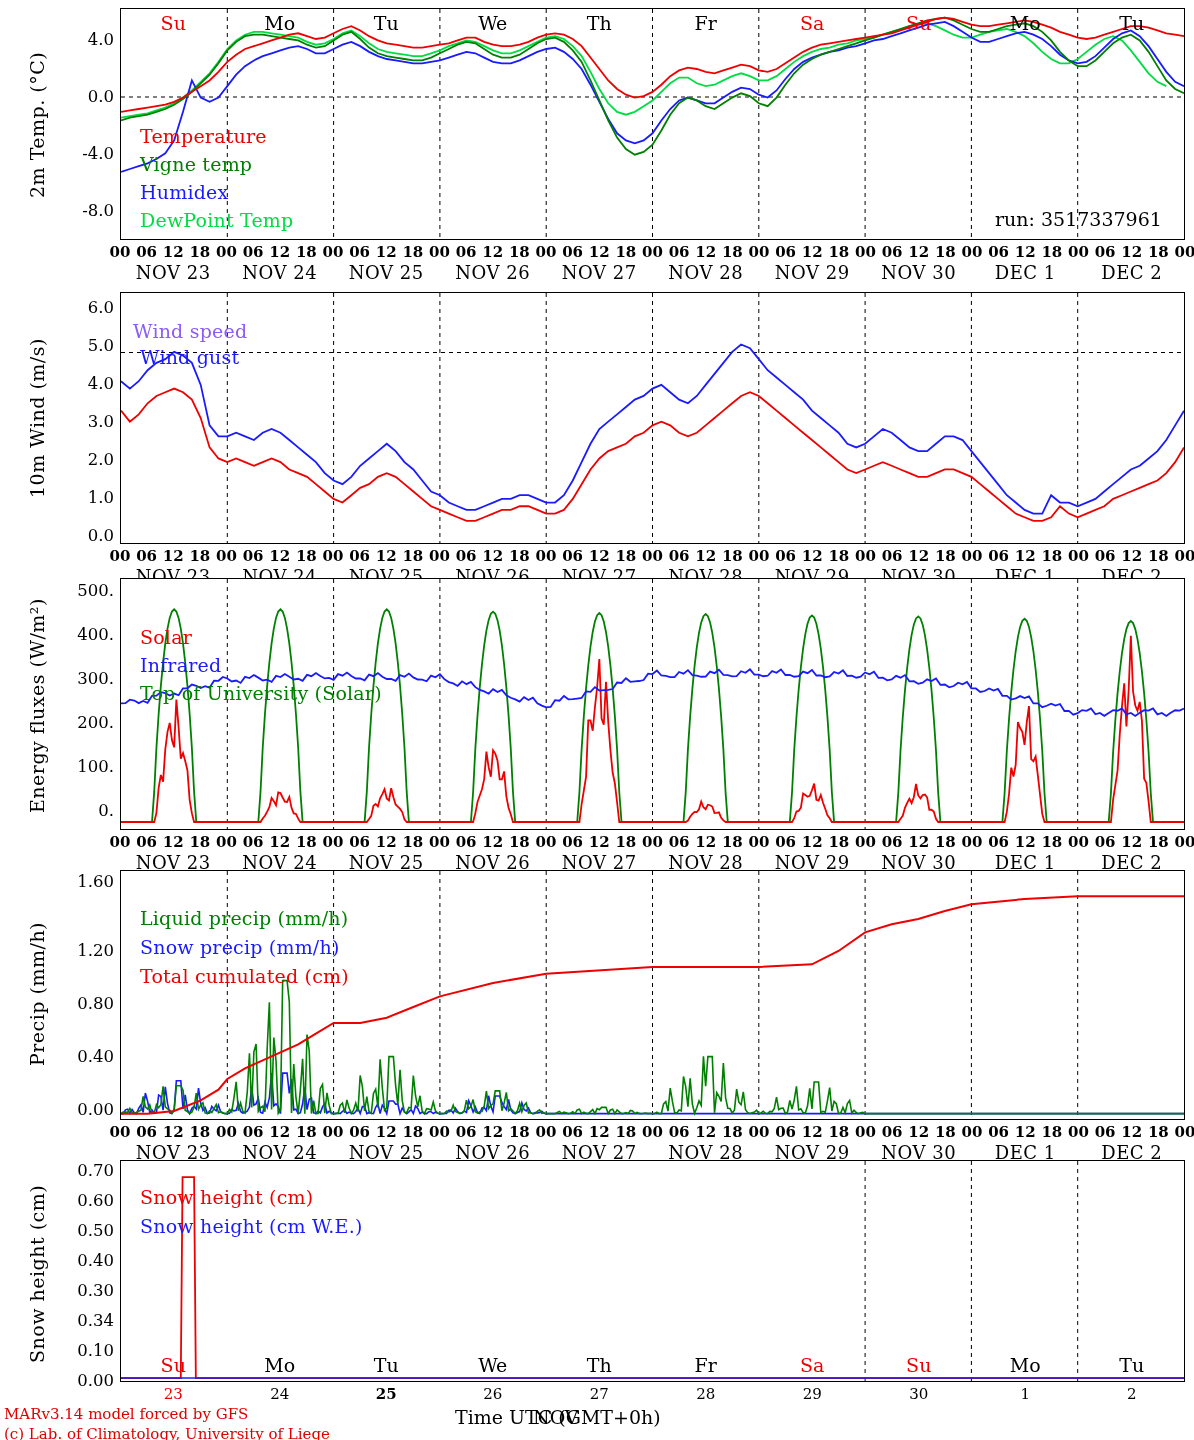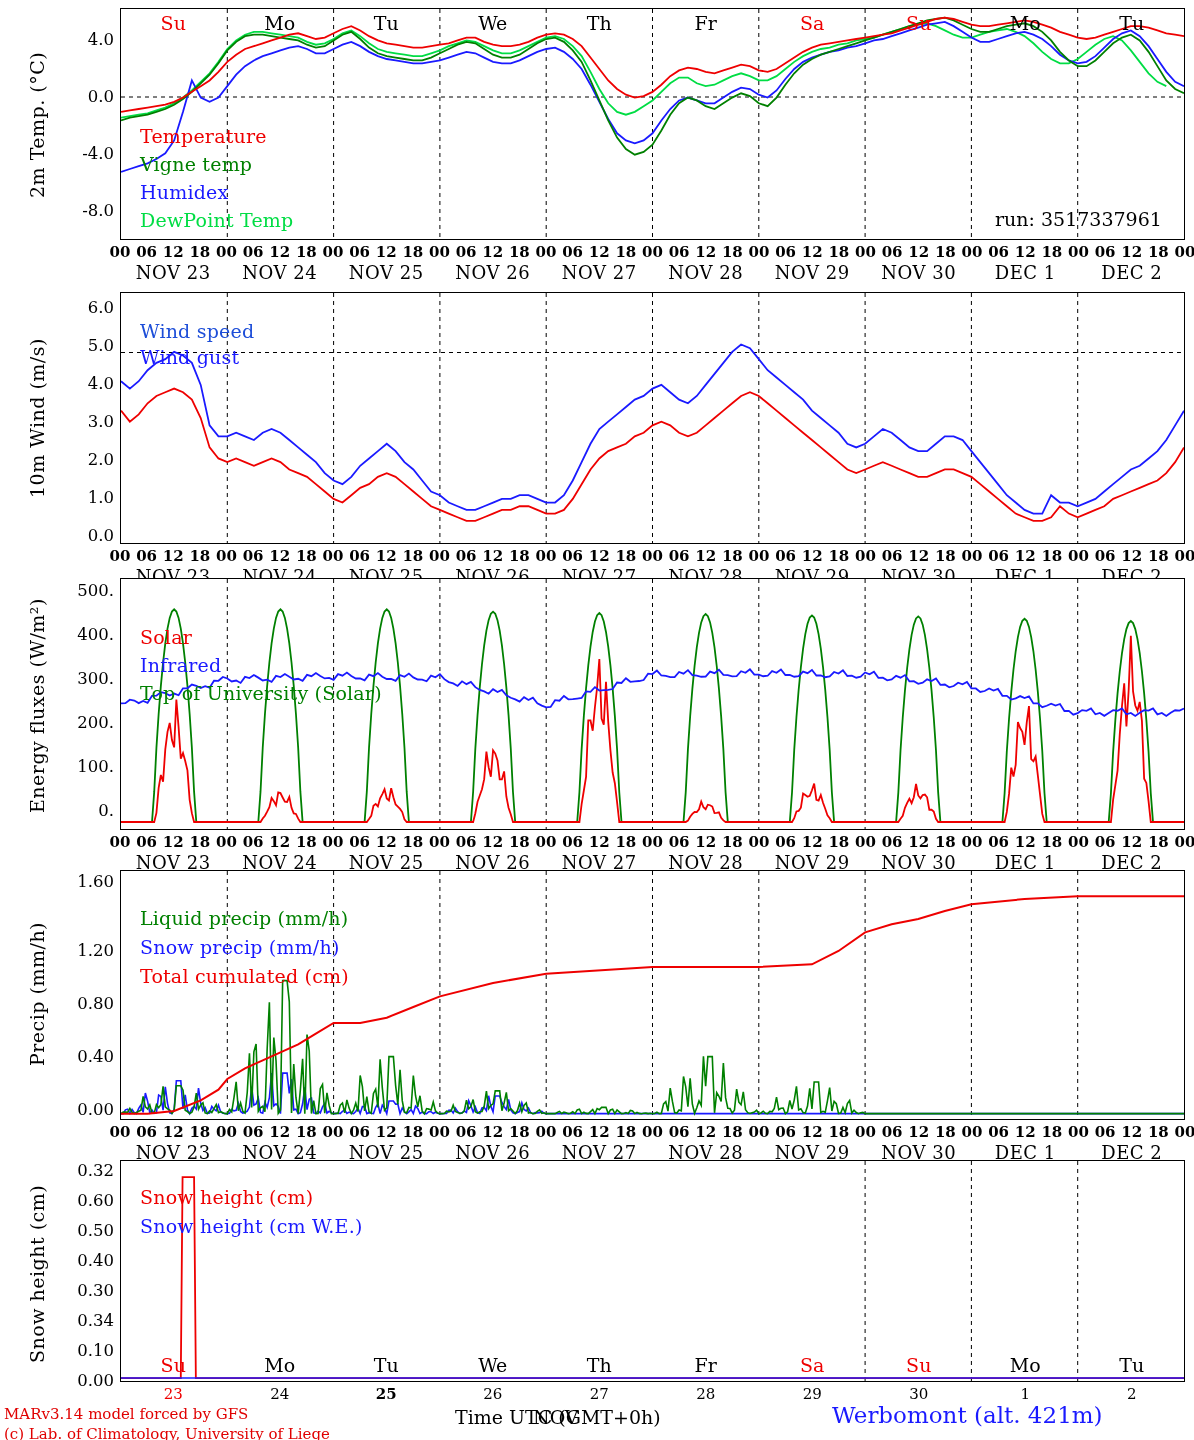--- a/index.html
+++ b/index.html
@@ -152,21 +152,21 @@
         <line x1="956.7" y1="0" x2="956.7" y2="250" stroke="#000" stroke-width="1" stroke-dasharray="4,4"></line>
         <line x1="0" y1="59.5" x2="1063" y2="59.5" stroke="#000" stroke-width="1" stroke-dasharray="4,4"></line>
       </g>
       <g id="wind-curves">
           <path d="M0.00 88.24 L8.86 95.59 L17.72 88.24 L26.58 77.21 L35.43 69.85 L44.29 66.18 L53.15 58.82 L62.01 62.50 L70.87 69.85 L79.72 91.91 L88.58 132.35 L97.44 143.38 L106.30 143.38 L115.16 139.71 L124.02 143.38 L132.88 147.06 L141.73 139.71 L150.59 136.03 L159.45 139.71 L168.31 147.06 L177.17 154.41 L186.02 161.76 L194.88 169.12 L203.74 180.15 L212.60 187.50 L221.46 191.18 L230.32 183.82 L239.18 172.79 L248.03 165.44 L256.89 158.09 L265.75 150.74 L274.61 158.09 L283.47 169.12 L292.33 176.47 L301.18 187.50 L310.04 198.53 L318.90 202.21 L327.76 209.56 L336.62 213.24 L345.48 216.91 L354.33 216.91 L363.19 213.24 L372.05 209.56 L380.91 205.88 L389.77 205.88 L398.63 202.21 L407.48 202.21 L416.34 205.88 L425.20 209.56 L434.06 209.56 L442.92 202.21 L451.77 187.50 L460.63 169.12 L469.49 150.74 L478.35 136.03 L487.21 128.68 L496.07 121.32 L504.92 113.97 L513.78 106.62 L522.64 102.94 L531.50 95.59 L540.36 91.91 L549.22 99.26 L558.08 106.62 L566.93 110.29 L575.79 102.94 L584.65 91.91 L593.51 80.88 L602.37 69.85 L611.22 58.82 L620.08 51.47 L628.94 55.15 L637.80 66.18 L646.66 77.21 L655.52 84.56 L664.38 91.91 L673.23 99.26 L682.09 106.62 L690.95 117.65 L699.81 125.00 L708.67 132.35 L717.53 139.71 L726.38 150.74 L735.24 154.41 L744.10 150.74 L752.96 143.38 L761.82 136.03 L770.67 139.71 L779.53 147.06 L788.39 154.41 L797.25 158.09 L806.11 158.09 L814.97 150.74 L823.83 143.38 L832.68 143.38 L841.54 147.06 L850.40 158.09 L859.26 169.12 L868.12 180.15 L876.97 191.18 L885.83 202.21 L894.69 209.56 L903.55 216.91 L912.41 220.59 L921.27 220.59 L930.13 202.21 L938.98 209.56 L947.84 209.56 L956.70 213.24 L965.56 209.56 L974.42 205.88 L983.28 198.53 L992.13 191.18 L1000.99 183.82 L1009.85 176.47 L1018.71 172.79 L1027.57 165.44 L1036.42 158.09 L1045.28 147.06 L1054.14 132.35 L1063.00 117.65 " fill="none" stroke="#1a1aff" stroke-width="1.8"></path>
           <path d="M0.00 117.65 L8.86 128.68 L17.72 121.32 L26.58 110.29 L35.43 102.94 L44.29 99.26 L53.15 95.59 L62.01 99.26 L70.87 106.62 L79.72 125.00 L88.58 154.41 L97.44 165.44 L106.30 169.12 L115.16 165.44 L124.02 169.12 L132.88 172.79 L141.73 169.12 L150.59 165.44 L159.45 169.12 L168.31 176.47 L177.17 180.15 L186.02 183.82 L194.88 191.18 L203.74 198.53 L212.60 205.88 L221.46 209.56 L230.32 202.21 L239.18 194.85 L248.03 191.18 L256.89 183.82 L265.75 180.15 L274.61 183.82 L283.47 191.18 L292.33 198.53 L301.18 205.88 L310.04 213.24 L318.90 216.91 L327.76 220.59 L336.62 224.26 L345.48 227.94 L354.33 227.94 L363.19 224.26 L372.05 220.59 L380.91 216.91 L389.77 216.91 L398.63 213.24 L407.48 213.24 L416.34 216.91 L425.20 220.59 L434.06 220.59 L442.92 216.91 L451.77 205.88 L460.63 191.18 L469.49 176.47 L478.35 165.44 L487.21 158.09 L496.07 154.41 L504.92 150.74 L513.78 143.38 L522.64 139.71 L531.50 132.35 L540.36 128.68 L549.22 132.35 L558.08 139.71 L566.93 143.38 L575.79 139.71 L584.65 132.35 L593.51 125.00 L602.37 117.65 L611.22 110.29 L620.08 102.94 L628.94 99.26 L637.80 102.94 L646.66 110.29 L655.52 117.65 L664.38 125.00 L673.23 132.35 L682.09 139.71 L690.95 147.06 L699.81 154.41 L708.67 161.76 L717.53 169.12 L726.38 176.47 L735.24 180.15 L744.10 176.47 L752.96 172.79 L761.82 169.12 L770.67 172.79 L779.53 176.47 L788.39 180.15 L797.25 183.82 L806.11 183.82 L814.97 180.15 L823.83 176.47 L832.68 176.47 L841.54 180.15 L850.40 183.82 L859.26 191.18 L868.12 198.53 L876.97 205.88 L885.83 213.24 L894.69 220.59 L903.55 224.26 L912.41 227.94 L921.27 227.94 L930.13 224.26 L938.98 213.24 L947.84 220.59 L956.70 224.26 L965.56 220.59 L974.42 216.91 L983.28 213.24 L992.13 205.88 L1000.99 202.21 L1009.85 198.53 L1018.71 194.85 L1027.57 191.18 L1036.42 187.50 L1045.28 180.15 L1054.14 169.12 L1063.00 154.41 " fill="none" stroke="#ee0000" stroke-width="1.8"></path>
         </g>
     </svg>
   </div>
 
-  <div class="legend" style="left:140px;top:32px;color:#1d4ed8;">Wind speed</div>
+  <div class="legend" style="left:133px;top:32px;color:#8b5cf6;">Wind speed</div>
   <div class="legend" style="left:140px;top:58px;color:#1a1aff;">Wind gust</div>
 
   <div id="xt-2">
       <div class="xtick" style="left: 107px; top: 259px; width: 26px;">00</div>
       <div class="xtick" style="left: 133.625px; top: 259px; width: 26px;">06</div>
       <div class="xtick" style="left: 160.25px; top: 259px; width: 26px;">12</div>
       <div class="xtick" style="left: 186.875px; top: 259px; width: 26px;">18</div>
       <div class="xtick" style="left: 213.5px; top: 259px; width: 26px;">00</div>
       <div class="xtick" style="left: 240.125px; top: 259px; width: 26px;">06</div>
       <div class="xtick" style="left: 266.75px; top: 259px; width: 26px;">12</div>
@@ -398,21 +398,21 @@
       <div class="daylab" style="left: 752.25px; top: 278px; width: 120px;">NOV 29</div>
       <div class="daylab" style="left: 858.75px; top: 278px; width: 120px;">NOV 30</div>
       <div class="daylab" style="left: 965.25px; top: 278px; width: 120px;">DEC  1</div>
       <div class="daylab" style="left: 1071.75px; top: 278px; width: 120px;">DEC  2</div>
     </div>
 </div>
 
 <div class="panel" style="top:1152px;height:288px;">
   <div class="ylabel" style="left:26px;top:14px;height:216px;width:22px;">Snow height (cm)</div>
 
-  <div class="ytick" style="left:38px;top:9px;width:76px;">0.32</div>
+  <div class="ytick" style="left:38px;top:9px;width:76px;">0.70</div>
   <div class="ytick" style="left:38px;top:39px;width:76px;">0.60</div>
   <div class="ytick" style="left:38px;top:69px;width:76px;">0.50</div>
   <div class="ytick" style="left:38px;top:99px;width:76px;">0.40</div>
   <div class="ytick" style="left:38px;top:129px;width:76px;">0.30</div>
   <div class="ytick" style="left:38px;top:159px;width:76px;">0.34</div>
   <div class="ytick" style="left:38px;top:189px;width:76px;">0.10</div>
   <div class="ytick" style="left:38px;top:219px;width:76px;">0.00</div>
 
   <div class="plotbox" style="left:120px;top:8px;width:1065px;height:222px;">
     <svg width="1063" height="220" viewBox="0 0 1063 220" preserveAspectRatio="none">
@@ -453,14 +453,13 @@
       <div class="xtick" style="left: 796.25px; top: 233px; width: 32px; font-weight: normal; color: rgb(0, 0, 0);">29</div>
       <div class="xtick" style="left: 902.75px; top: 233px; width: 32px; font-weight: normal; color: rgb(0, 0, 0);">30</div>
       <div class="xtick" style="left: 1009.25px; top: 233px; width: 32px; font-weight: normal; color: rgb(0, 0, 0);">1</div>
       <div class="xtick" style="left: 1115.75px; top: 233px; width: 32px; font-weight: normal; color: rgb(0, 0, 0);">2</div>
     </div>
 
   <div class="footer-left" style="left:4px;top:253px;">MARv3.14 model forced by GFS</div>
   <div class="footer-left" style="left:4px;top:273px;">(c) Lab. of Climatology, University of Liege</div>
   <div class="footer-center" style="left:455px;top:254px;">Time UTC (GMT+0h)</div>
   <div class="footer-center" style="left:533px;top:254px;">NOV</div>
-  <div class="footer-right" style="left:832px;top:250px;">Werbomont (alt. 421m)</div>
 </div>
 
 </body></html>

